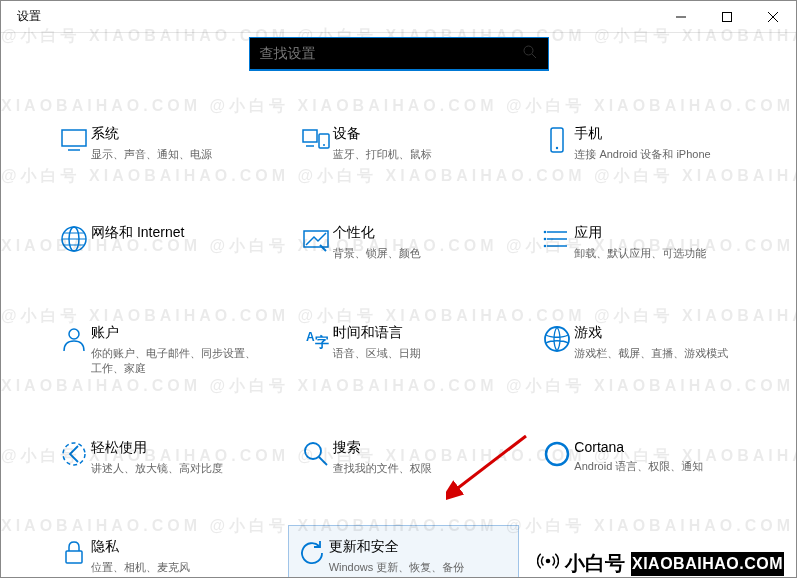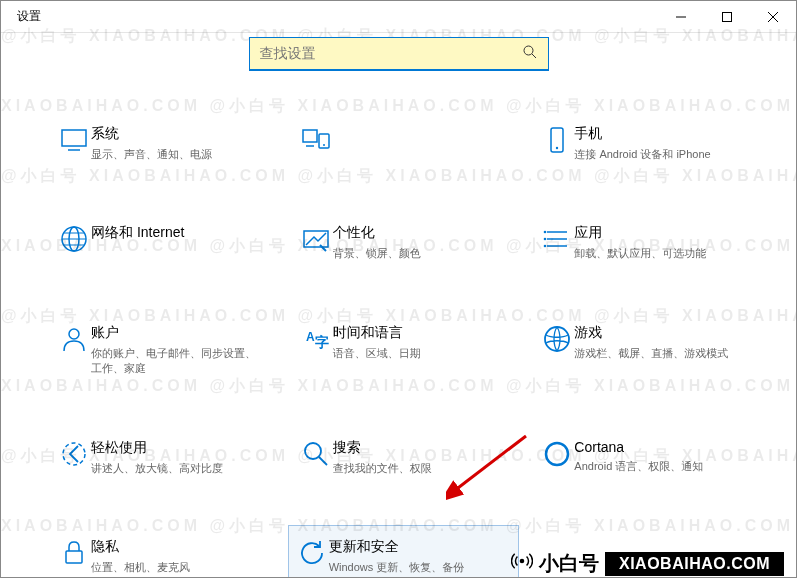--- a/index.html
+++ b/index.html
@@ -42,21 +42,21 @@
     width: 300px;
     height: 34px;
     border: 1px solid #0078d4;
     border-bottom-width: 2px;
     display: flex;
     align-items: center;
     padding: 0 10px;
     color: #666;
     font-size: 14px;
     position: relative;
-    background: #fef9c3;
+    background: #000000;
   }
   .search-ph { flex: 1; color: #777; }
   .search-icon { color: #333; }
 
   .grid {
     display: grid;
     grid-template-columns: repeat(3, 1fr);
     column-gap: 20px;
     row-gap: 52px;
     padding: 30px 40px 20px 50px;
@@ -119,21 +119,21 @@
     font-weight: 700;
     color: #000;
     display: flex;
     align-items: center;
     gap: 6px;
   }
   .badge .ch { font-size: 20px; }
   .badge .en {
     background: #000;
     color: #fff;
-    padding: 3px 14px;
+    padding: 3px 1px;
     font-size: 16px;
     letter-spacing: 0.5px;
   }
 </style>
 </head>
 <body>
 
 <div class="wm">
   <div class="wm-row">@小白号  XIAOBAIHAO.COM  @小白号  XIAOBAIHAO.COM  @小白号  XIAOBAIHAO.COM</div>
   <div class="wm-row">XIAOBAIHAO.COM  @小白号  XIAOBAIHAO.COM  @小白号  XIAOBAIHAO.COM  @小白号</div>
@@ -195,20 +195,24 @@
 
   <div class="cat">
     <div class="cat-icon">
       <svg viewBox="0 0 32 32">
           <rect x="3" y="6" width="14" height="12" fill="none" stroke="#0078d4" stroke-width="1.5"></rect>
           <rect x="19" y="10" width="10" height="14" rx="1" fill="none" stroke="#0078d4" stroke-width="1.5"></rect>
           <path d="M6 22 L14 22" stroke="#0078d4" stroke-width="1.5"></path>
           <circle cx="24" cy="21" r="1" fill="#0078d4"></circle>
         </svg>
     </div>
+    <div class="cat-text">
+      <div class="cat-title">设备</div>
+      <div class="cat-desc">蓝牙、打印机、鼠标</div>
+    </div>
   </div>
 
   <div class="cat">
     <div class="cat-icon">
       <svg viewBox="0 0 32 32">
           <rect x="10" y="4" width="12" height="24" rx="2" fill="none" stroke="#0078d4" stroke-width="1.5"></rect>
           <circle cx="16" cy="24" r="1.2" fill="#0078d4"></circle>
         </svg>
     </div>
     <div class="cat-text">

